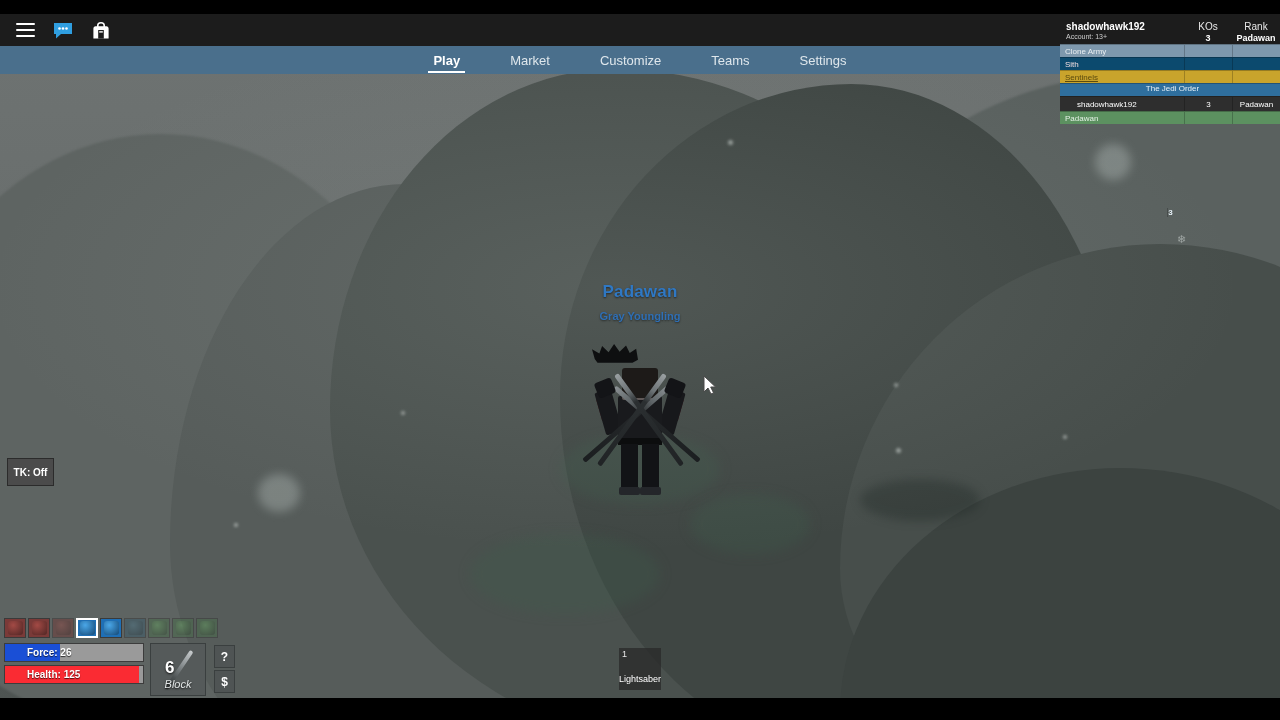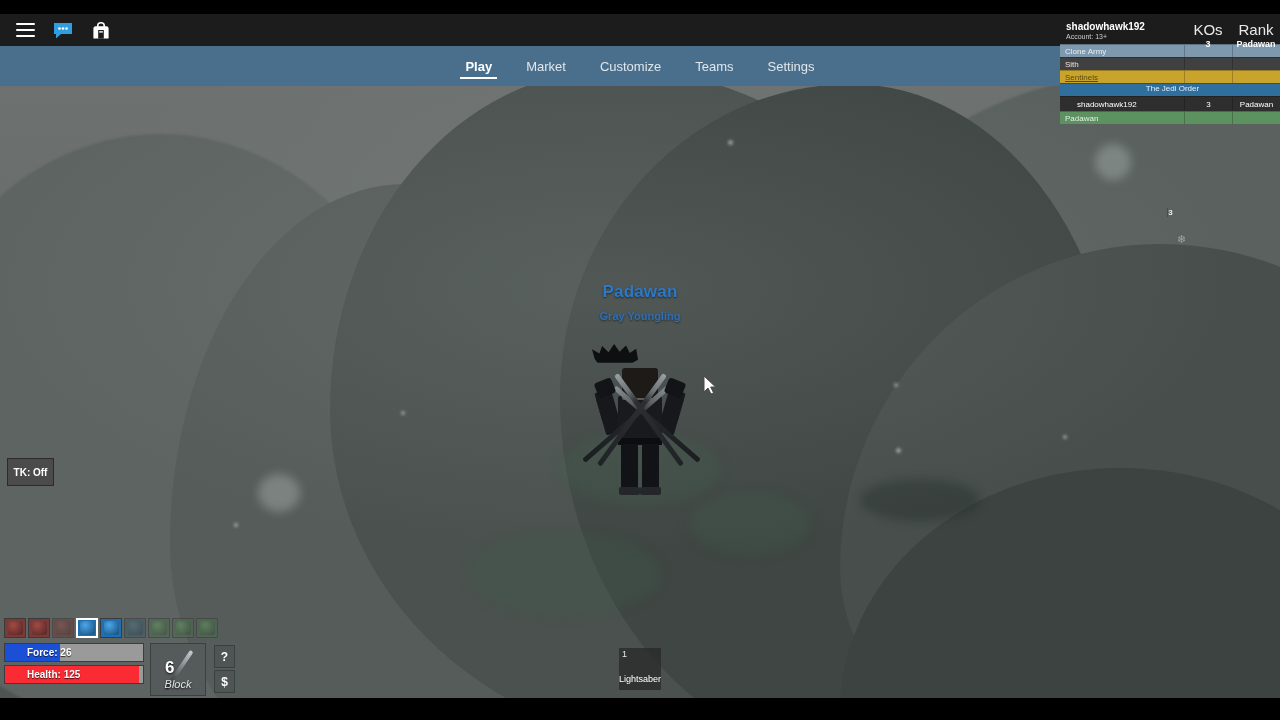--- a/index.html
+++ b/index.html
@@ -143,23 +143,23 @@
     display:flex; align-items:center; padding-left:8px; gap:4px;
   }
   .tb-btn {
     width:34px; height:30px; display:flex; align-items:center; justify-content:center;
     cursor:pointer;
   }
   .burger { width:19px; height:14px; display:flex; flex-direction:column; justify-content:space-between; }
   .burger span { display:block; height:2px; background:#fff; border-radius:1px; }
 
   #navbar {
-    position:absolute; left:0; top:46px; width:1280px; height:40px;
+    position:absolute; left:0; top:46px; width:1280px; height:28px;
     background:#4a6f8c;
-    display:flex; align-items:center; justify-content:center; gap:0;
+    display:flex; align-items:center; justify-content:center; gap:16px;
   }
   .nav-item {
     position:relative; padding:0 17px; height:28px;
     display:flex; align-items:center; justify-content:center;
     font-size:13px; color:#dfe7ec; cursor:pointer;
   }
   .nav-item.active { color:#ffffff; font-weight:bold; }
   .nav-item.active::after {
     content:""; position:absolute; left:12px; right:12px; bottom:1px;
     height:2px; background:#ffffff;
@@ -172,21 +172,21 @@
   }
   .lb-header {
     display:flex; align-items:flex-start;
     background:rgba(28,28,28,.82);
     padding:3px 0 3px 0; height:26px;
   }
   .lb-h-name { flex:0 0 124px; padding-left:6px; }
   .lb-h-name .u { font-size:10px; font-weight:bold; color:#fff; }
   .lb-h-name .a { font-size:7px; color:#cfcfcf; margin-top:1px; }
   .lb-h-col { flex:1; text-align:center; }
-  .lb-h-col .t { font-size:15px; color:#e8e8e8; }
+  .lb-h-col .t { font-size:10px; color:#e8e8e8; }
   .lb-h-col .v { font-size:9px; font-weight:bold; color:#fff; margin-top:1px; }
 
   .lb-row { display:flex; height:13px; align-items:center; border-top:1px solid rgba(0,0,0,.25); }
   .lb-c-name { flex:0 0 124px; padding-left:5px; overflow:hidden; white-space:nowrap; }
   .lb-c { flex:1; text-align:center; border-left:1px solid rgba(0,0,0,.22); height:100%;
           display:flex; align-items:center; justify-content:center; }
   .lb-row.team .lb-c-name { font-size:8px; }
   .lb-row.player .lb-c-name { padding-left:17px; font-size:8px; }
   .lb-row.player { background:rgba(40,40,40,.88); height:15px; }
   .lb-row.player .lb-c { font-size:8px; }
@@ -392,21 +392,21 @@
         <div class="t">Rank</div>
         <div class="v">Padawan</div>
       </div>
     </div>
     <div id="lb-rows">
         <div class="lb-row team" style="background: rgb(126, 152, 173); color: rgb(232, 238, 242);">
           <div class="lb-c-name">Clone Army</div>
           <div class="lb-c"></div>
           <div class="lb-c"></div>
         </div>
-        <div class="lb-row team" style="background: #404040; color: rgb(242, 223, 225);">
+        <div class="lb-row team" style="background: #0c4a6e; color: rgb(242, 223, 225);">
           <div class="lb-c-name">Sith</div>
           <div class="lb-c"></div>
           <div class="lb-c"></div>
         </div>
         <div class="lb-row team" style="background: rgb(201, 164, 44); color: rgb(90, 74, 14); text-decoration: underline;">
           <div class="lb-c-name">Sentinels</div>
           <div class="lb-c"></div>
           <div class="lb-c"></div>
         </div>
         <div class="lb-row team" style="background: rgb(47, 111, 158); color: rgb(230, 240, 247); flex-direction: column;">

